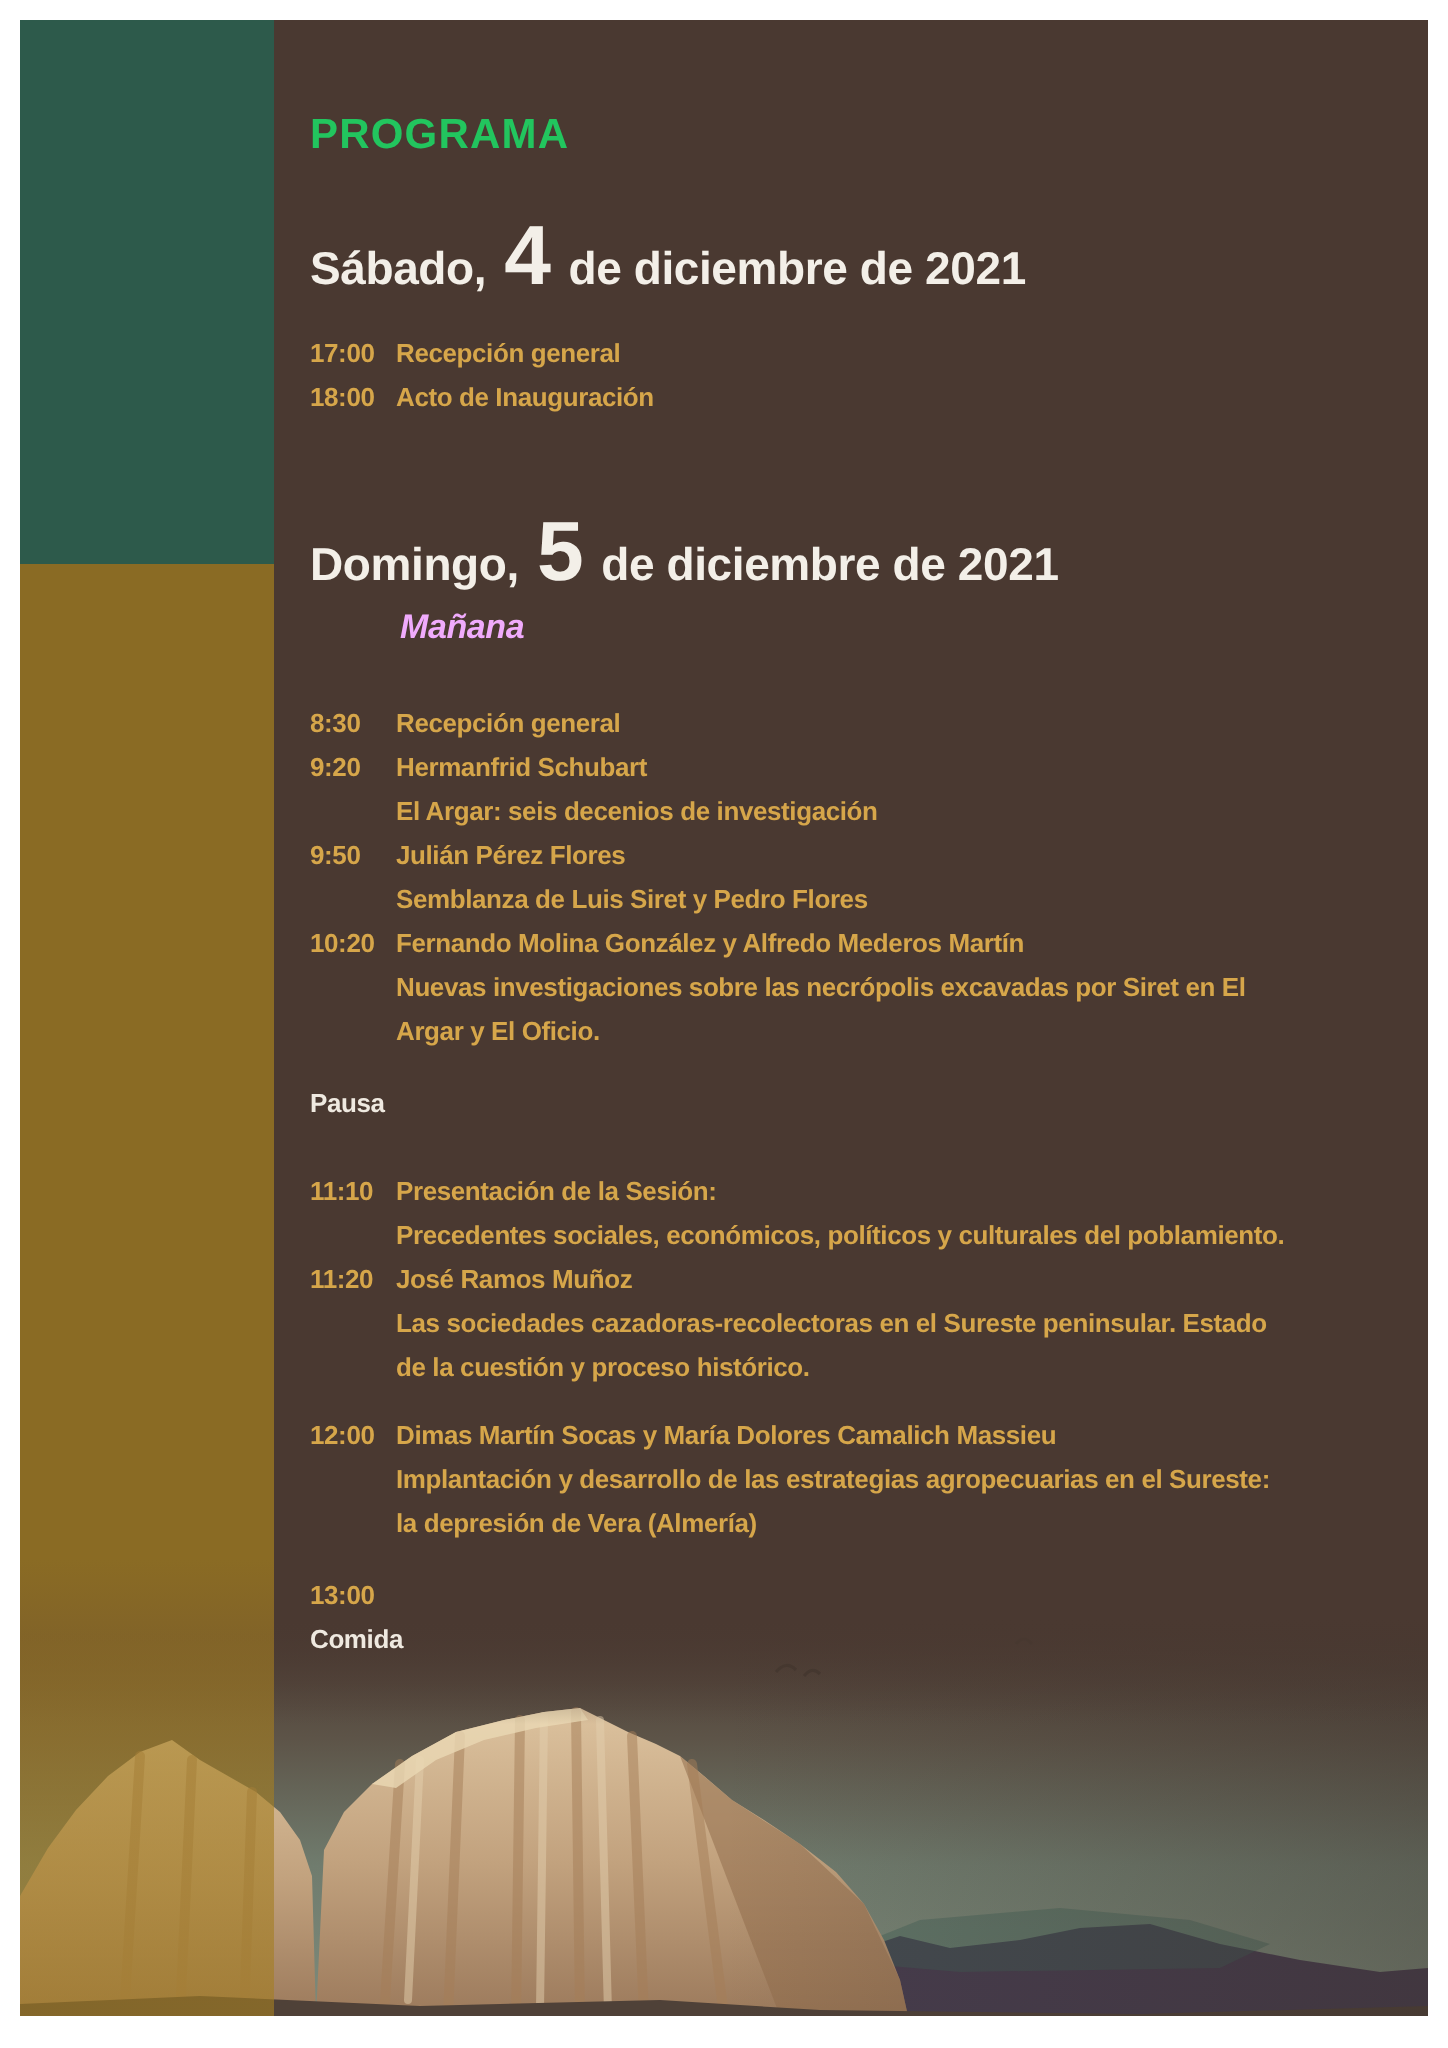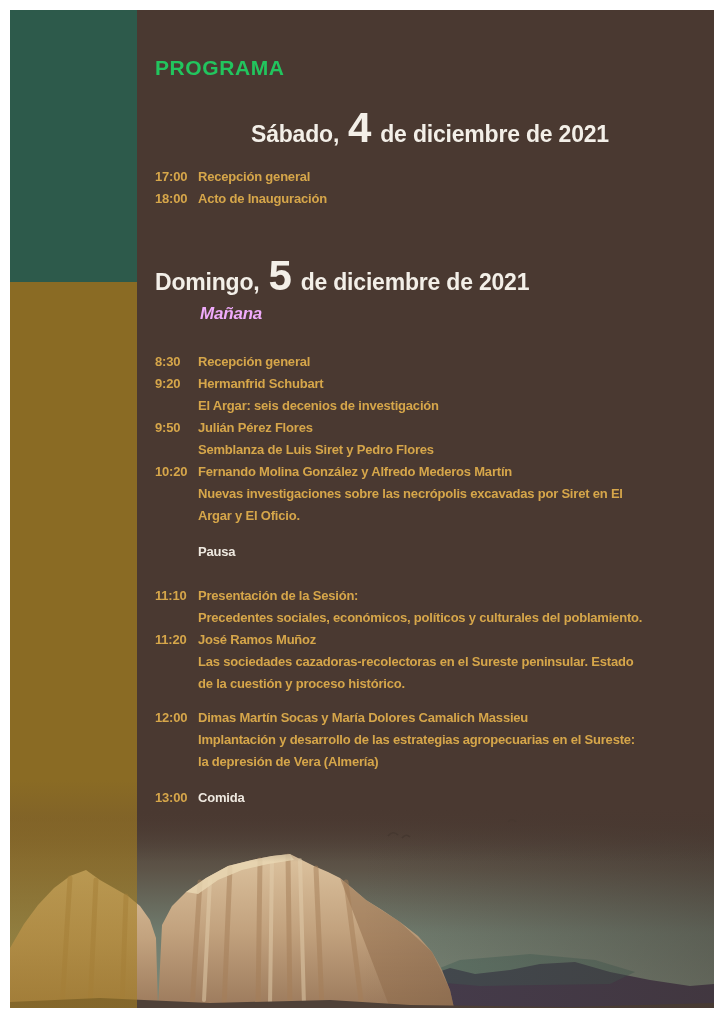--- a/index.html
+++ b/index.html
@@ -35,31 +35,31 @@
   .title {
     margin-top:46px; font-size:21px; font-weight:bold; color:#22c55e;
     letter-spacing:0.6px;
   }
   .day-heading {
     display:flex; align-items:baseline; column-gap:9px; color:#f3efe8;
     font-weight:bold; white-space:nowrap;
   }
   .day-heading .day-name, .day-heading .day-rest { font-size:23px; }
   .day-heading .day-number { font-size:42px; line-height:44px; }
-  .day-heading.first { margin-top:26px;justify-content:center; }
+  .day-heading.first { margin-top:26px; }
   .day-heading.second { margin-top:44px; }
   .subheading {
     margin-top:6px; margin-left:45px; font-size:17px; font-weight:bold;
     font-style:italic; color:#f0abfc;
   }
   .rows { margin-top:16px; }
   .rows.morning { margin-top:27px; }
   .row { display:flex; line-height:22px; font-size:13px; font-weight:bold; }
   .row.gap-s { margin-top:12px; }
-  .row.gap-m { margin-top:14px; }
+  .row.gap-m { margin-top:14px;flex-direction:column; }
   .row.gap-l { margin-top:22px; }
   .row .time { width:43px; flex-shrink:0; color:#d6a64a; }
   .row .desc { color:#d6a64a; white-space:pre-line; }
   .row .desc.white { color:#efe9e0; }
 </style>
 </head>
 <body>
 
 <div class="page">
   <div class="content">

